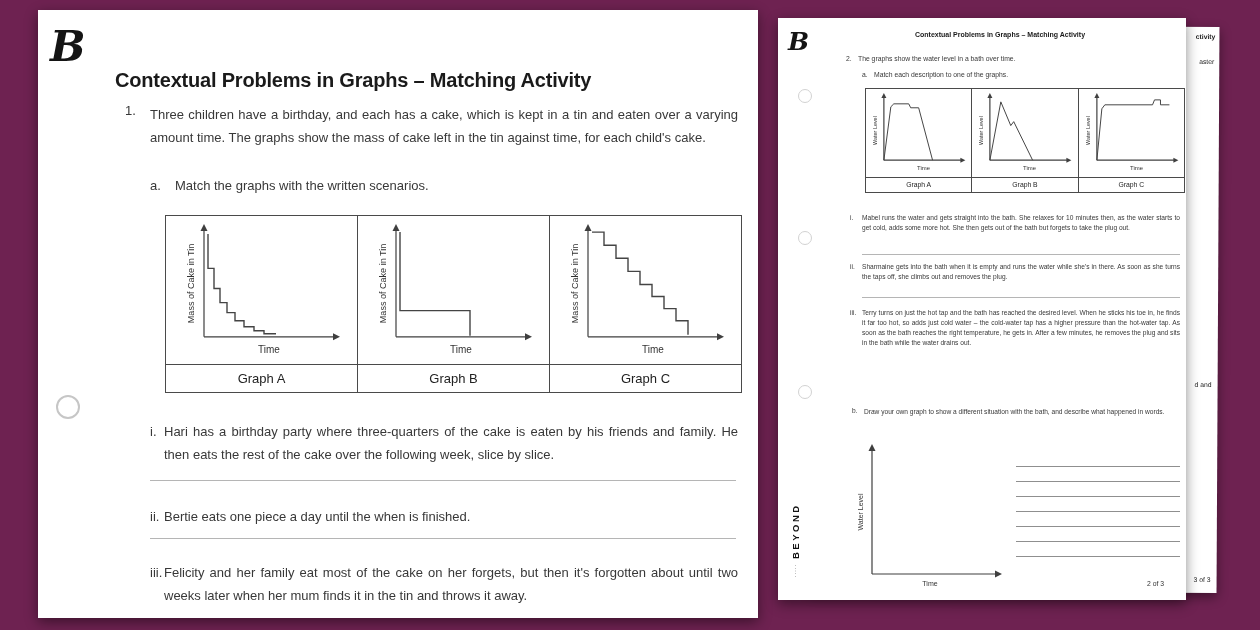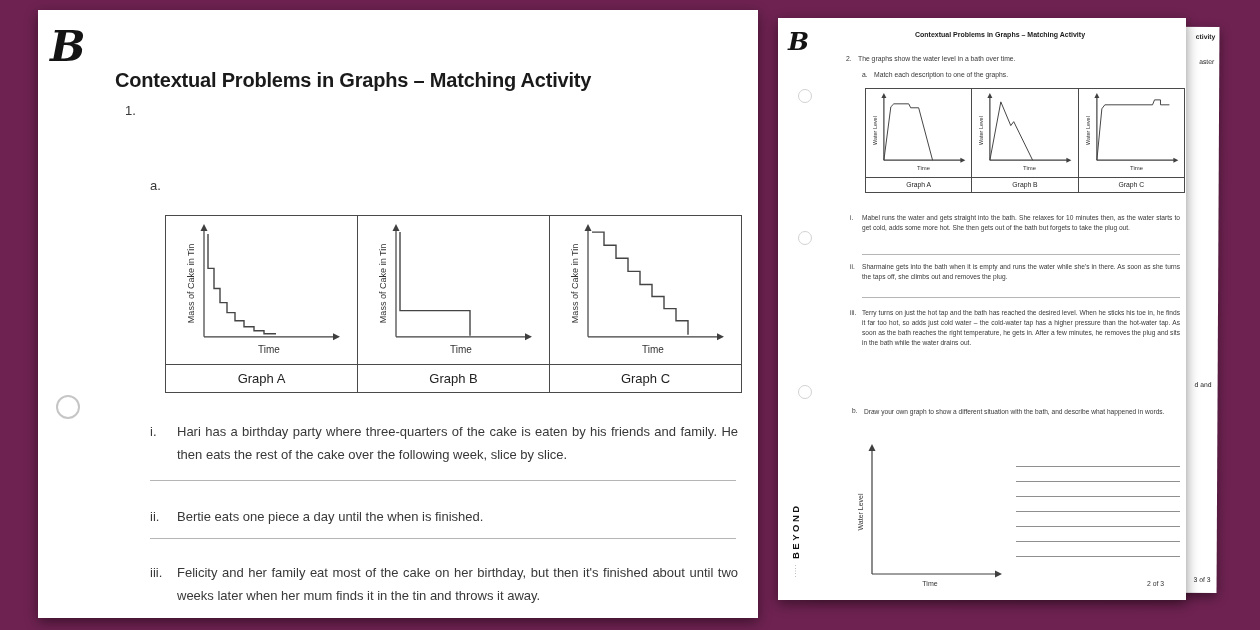--- a/index.html
+++ b/index.html
@@ -35,21 +35,21 @@
   .gt1 .gcol { flex:1; display:flex; flex-direction:column; border-right:1px solid #4a4a4a; }
   .gt1 .gcol:last-child { border-right:none; }
   .gt1 svg.mini { flex:1; width:100%; height:147px; }
   .gt1 .glabel { height:27px; line-height:27px; border-top:1px solid #4a4a4a; text-align:center; font-size:13px; color:#222; }
   .gt1 .curve { stroke-width:1.4; }
   .gt1 .ylab { font-size:9px; }
   .gt1 .xlab { font-size:10px; }
 
   .scen { position:absolute; left:112px; width:588px; font-size:13px; line-height:1.8; }
   .scen .snum { position:absolute; left:0; top:0; }
-  .scen .stext { margin-left:27px; text-align:justify; }
+  .scen .stext { margin-left:14px; text-align:justify; }
   .s1 { top:410px; } .s2 { top:495px; } .s3 { top:551px; }
   .sep1 { left:112px; top:470px; width:586px; }
   .sep2 { left:112px; top:528px; width:586px; }
   .hole1 { left:18px; top:385px; width:20px; height:20px; border:2px solid #c6c6c6; }
 
   
   .logo2 { left:10px; top:11px; font-size:25px; }
   .header2 { position:absolute; left:72px; top:13px; width:300px; text-align:center; font-size:7px; font-weight:700; color:#1a1a1a; }
   .q2num { position:absolute; left:68px; top:37px; font-size:6.8px; }
   .q2text { position:absolute; left:80px; top:37px; font-size:6.8px; }
@@ -197,21 +197,23 @@
     <div class="hole hole2 h2a"></div>
     <div class="hole hole2 h2b"></div>
     <div class="hole hole2 h2c"></div>
   </div>
 
   <div class="page page1">
     <div class="logo logo1">B</div>
     <h1 class="title1">Contextual Problems in Graphs – Matching Activity</h1>
 
     <span class="q1num">1.</span>
+    <div class="q1text">Three children have a birthday, and each has a cake, which is kept in a tin and eaten over a varying amount time. The graphs show the mass of cake left in the tin against time, for each child's cake.</div>
     <span class="a1num">a.</span>
+    <span class="a1text">Match the graphs with the written scenarios.</span>
 
     <div class="gt1">
       <div class="gcol">
         <svg class="mini" viewBox="0 0 191 147" preserveAspectRatio="none">
           <line class="axis" x1="38" y1="14" x2="38" y2="120"></line>
             <polygon class="arrow" points="38,8 34.5,15 41.5,15"></polygon>
           <line class="axis" x1="38" y1="120" x2="168" y2="120"></line>
             <polygon class="arrow" points="174,120 167,116.5 167,123.5"></polygon>
           <text class="ylab" x="28" y="67" text-anchor="middle" transform="rotate(-90 28 67)">Mass of Cake in Tin</text>
           <text class="xlab" x="103" y="136" text-anchor="middle">Time</text>
@@ -250,19 +252,19 @@
       <div class="stext">Hari has a birthday party where three-quarters of the cake is eaten by his friends and family. He then eats the rest of the cake over the following week, slice by slice.</div>
     </div>
     <div class="sep sep1"></div>
     <div class="scen s2">
       <span class="snum">ii.</span>
       <div class="stext">Bertie eats one piece a day until the when is finished.</div>
     </div>
     <div class="sep sep2"></div>
     <div class="scen s3">
       <span class="snum">iii.</span>
-      <div class="stext">Felicity and her family eat most of the cake on her birthday, but then it's finished about until two weeks later when her mum finds it in the tin and throws it away.</div>
+      <div class="stext">Felicity and her family eat most of the cake on her forgets, but then it's forgotten about until two weeks later when her mum finds it in the tin and throws it away.</div>
     </div>
 
     <div class="hole hole1"></div>
   </div>
 
 </div>
 
 </body></html>

